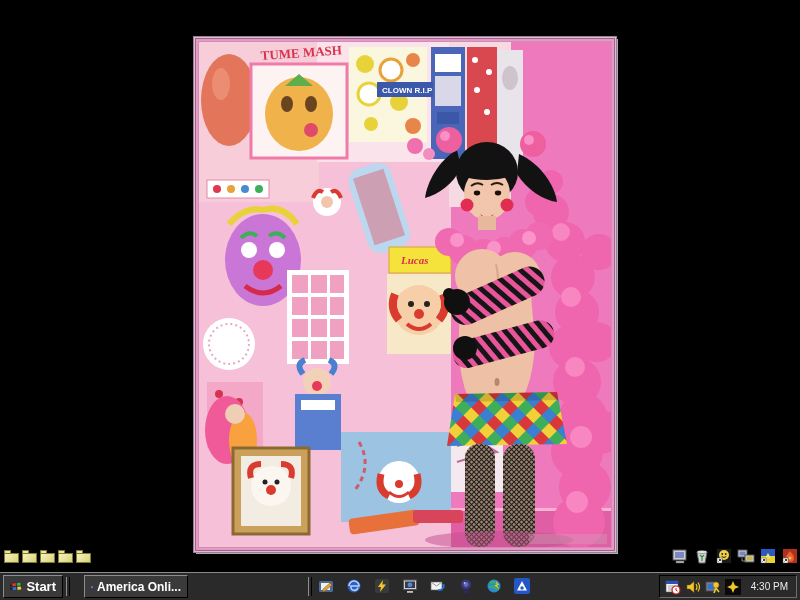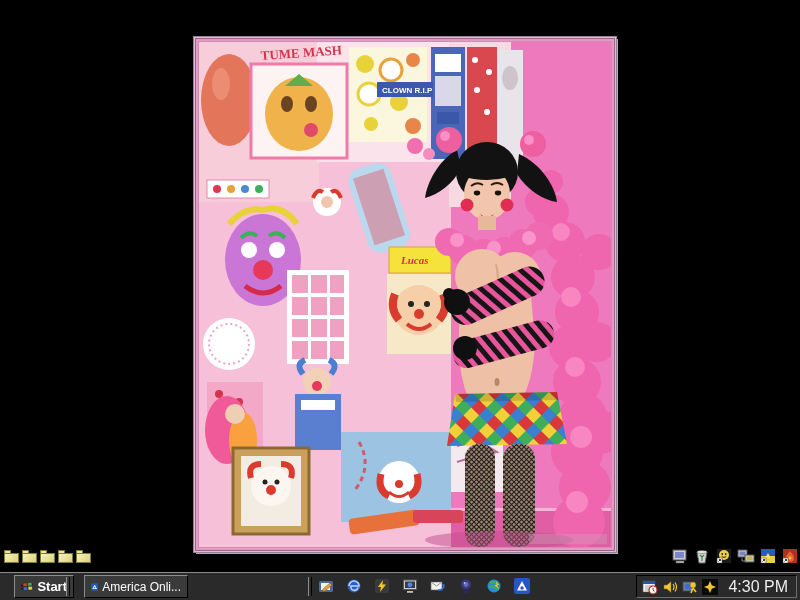--- a/index.html
+++ b/index.html
@@ -29,32 +29,32 @@
   
   .desk-icons{position:absolute;left:670px;top:546px;display:flex;gap:3px;align-items:flex-end;}
   .desk-icon{width:19px;height:20px;display:flex;align-items:center;justify-content:center;}
 
   
   #taskbar{position:absolute;left:0;bottom:0;width:800px;height:28px;background:#2a2a2a;
     border-top:1px solid #8a8a8a;}
   .task-btn{position:absolute;top:2px;height:23px;display:flex;align-items:center;gap:4px;
     padding:0 6px;font-size:12px;white-space:nowrap;overflow:hidden;cursor:default;}
   .raised{background:#3a3a3a;color:#fff;
-    border:1px solid;border-color:#8d8d8d #000 #000 #8d8d8d;}
+    border:1px solid;border-color:#8d8d8d #000 #000 #8d8d8d;font-weight:bold;}
   .pressed{background:#b8b8b8;color:#000;font-weight:bold;
     border:1px solid;border-color:#000 #e4e4e4 #e4e4e4 #000;}
-  #start-button{left:14px;width:60px;font-weight:bold;font-size:13px;}
+  #start-button{left:3px;width:60px;font-weight:bold;font-size:13px;}
   .handle{position:absolute;top:4px;width:4px;height:19px;
     border-left:1px solid #8d8d8d;border-right:1px solid #000;}
   .quick-launch{position:absolute;left:318px;top:5px;display:flex;gap:12px;}
   .ql-icon{width:16px;height:16px;}
   #tray{position:absolute;right:3px;top:2px;height:23px;display:flex;align-items:center;
     gap:4px;padding:0 8px 0 5px;border:1px solid;border-color:#000 #6e6e6e #6e6e6e #000;}
   .tray-icon{width:16px;height:16px;}
-  #clock{color:#ececec;font-size:16px;margin-left:6px;}
+  #clock{color:#ececec;font-size:10px;margin-left:6px;}
 </style>
 </head>
 <body>
 
 <div id="desktop">
 
   <div id="photo-frame">
     <div id="photo">
       <svg width="412" height="505" viewBox="0 0 412 505" preserveAspectRatio="none">
         <defs>

